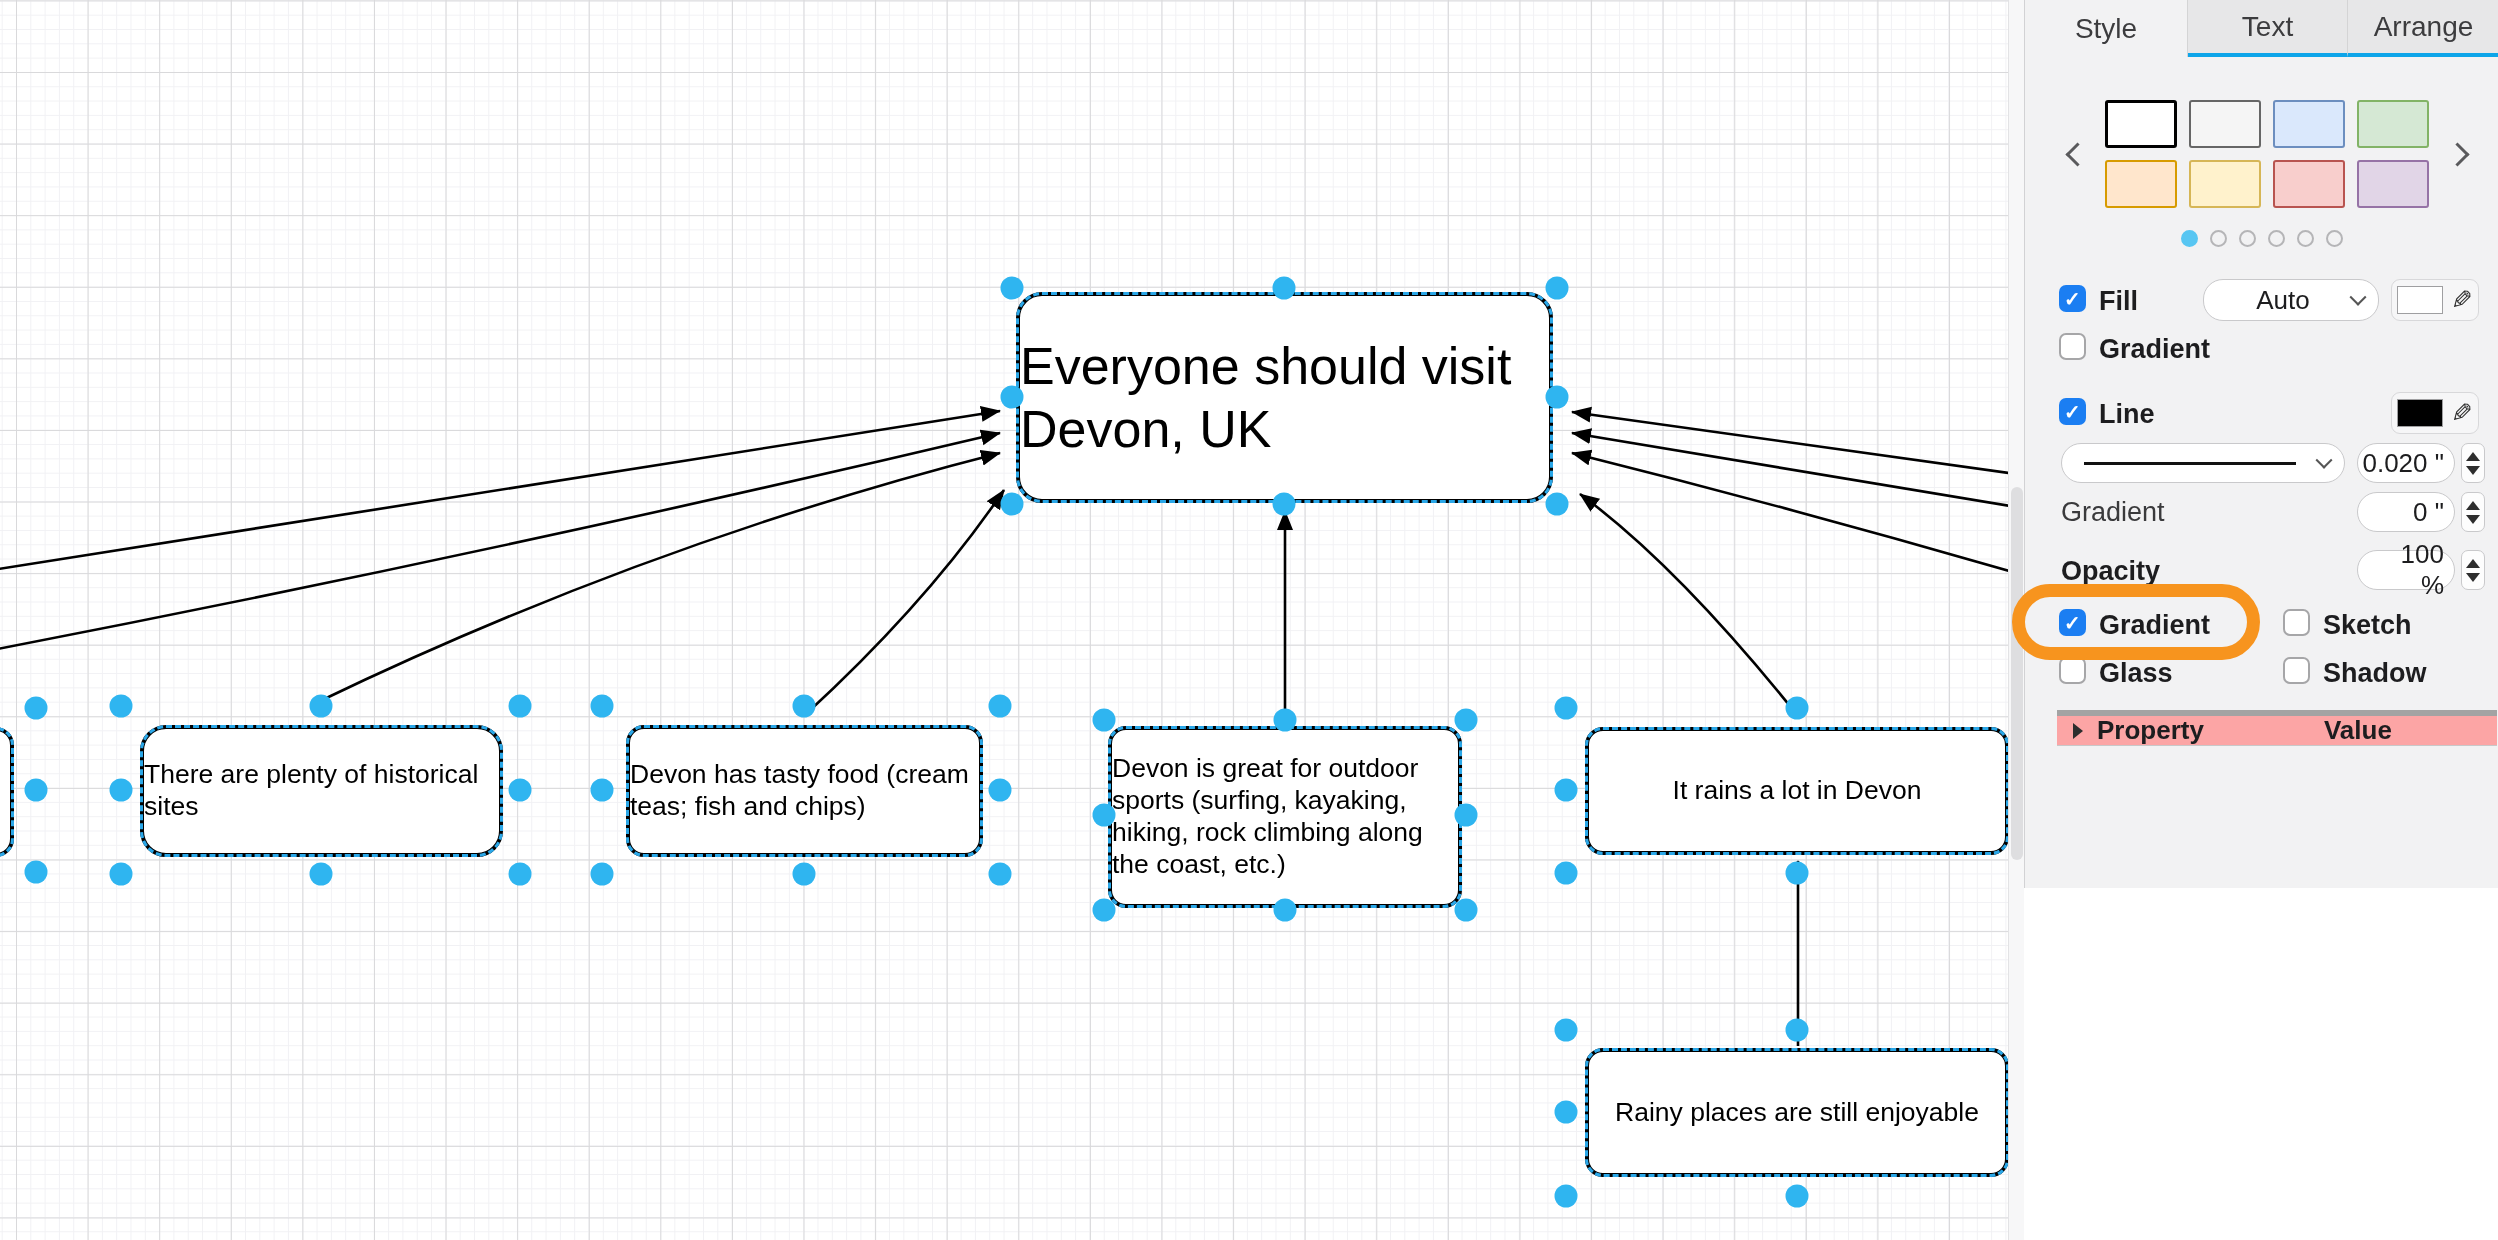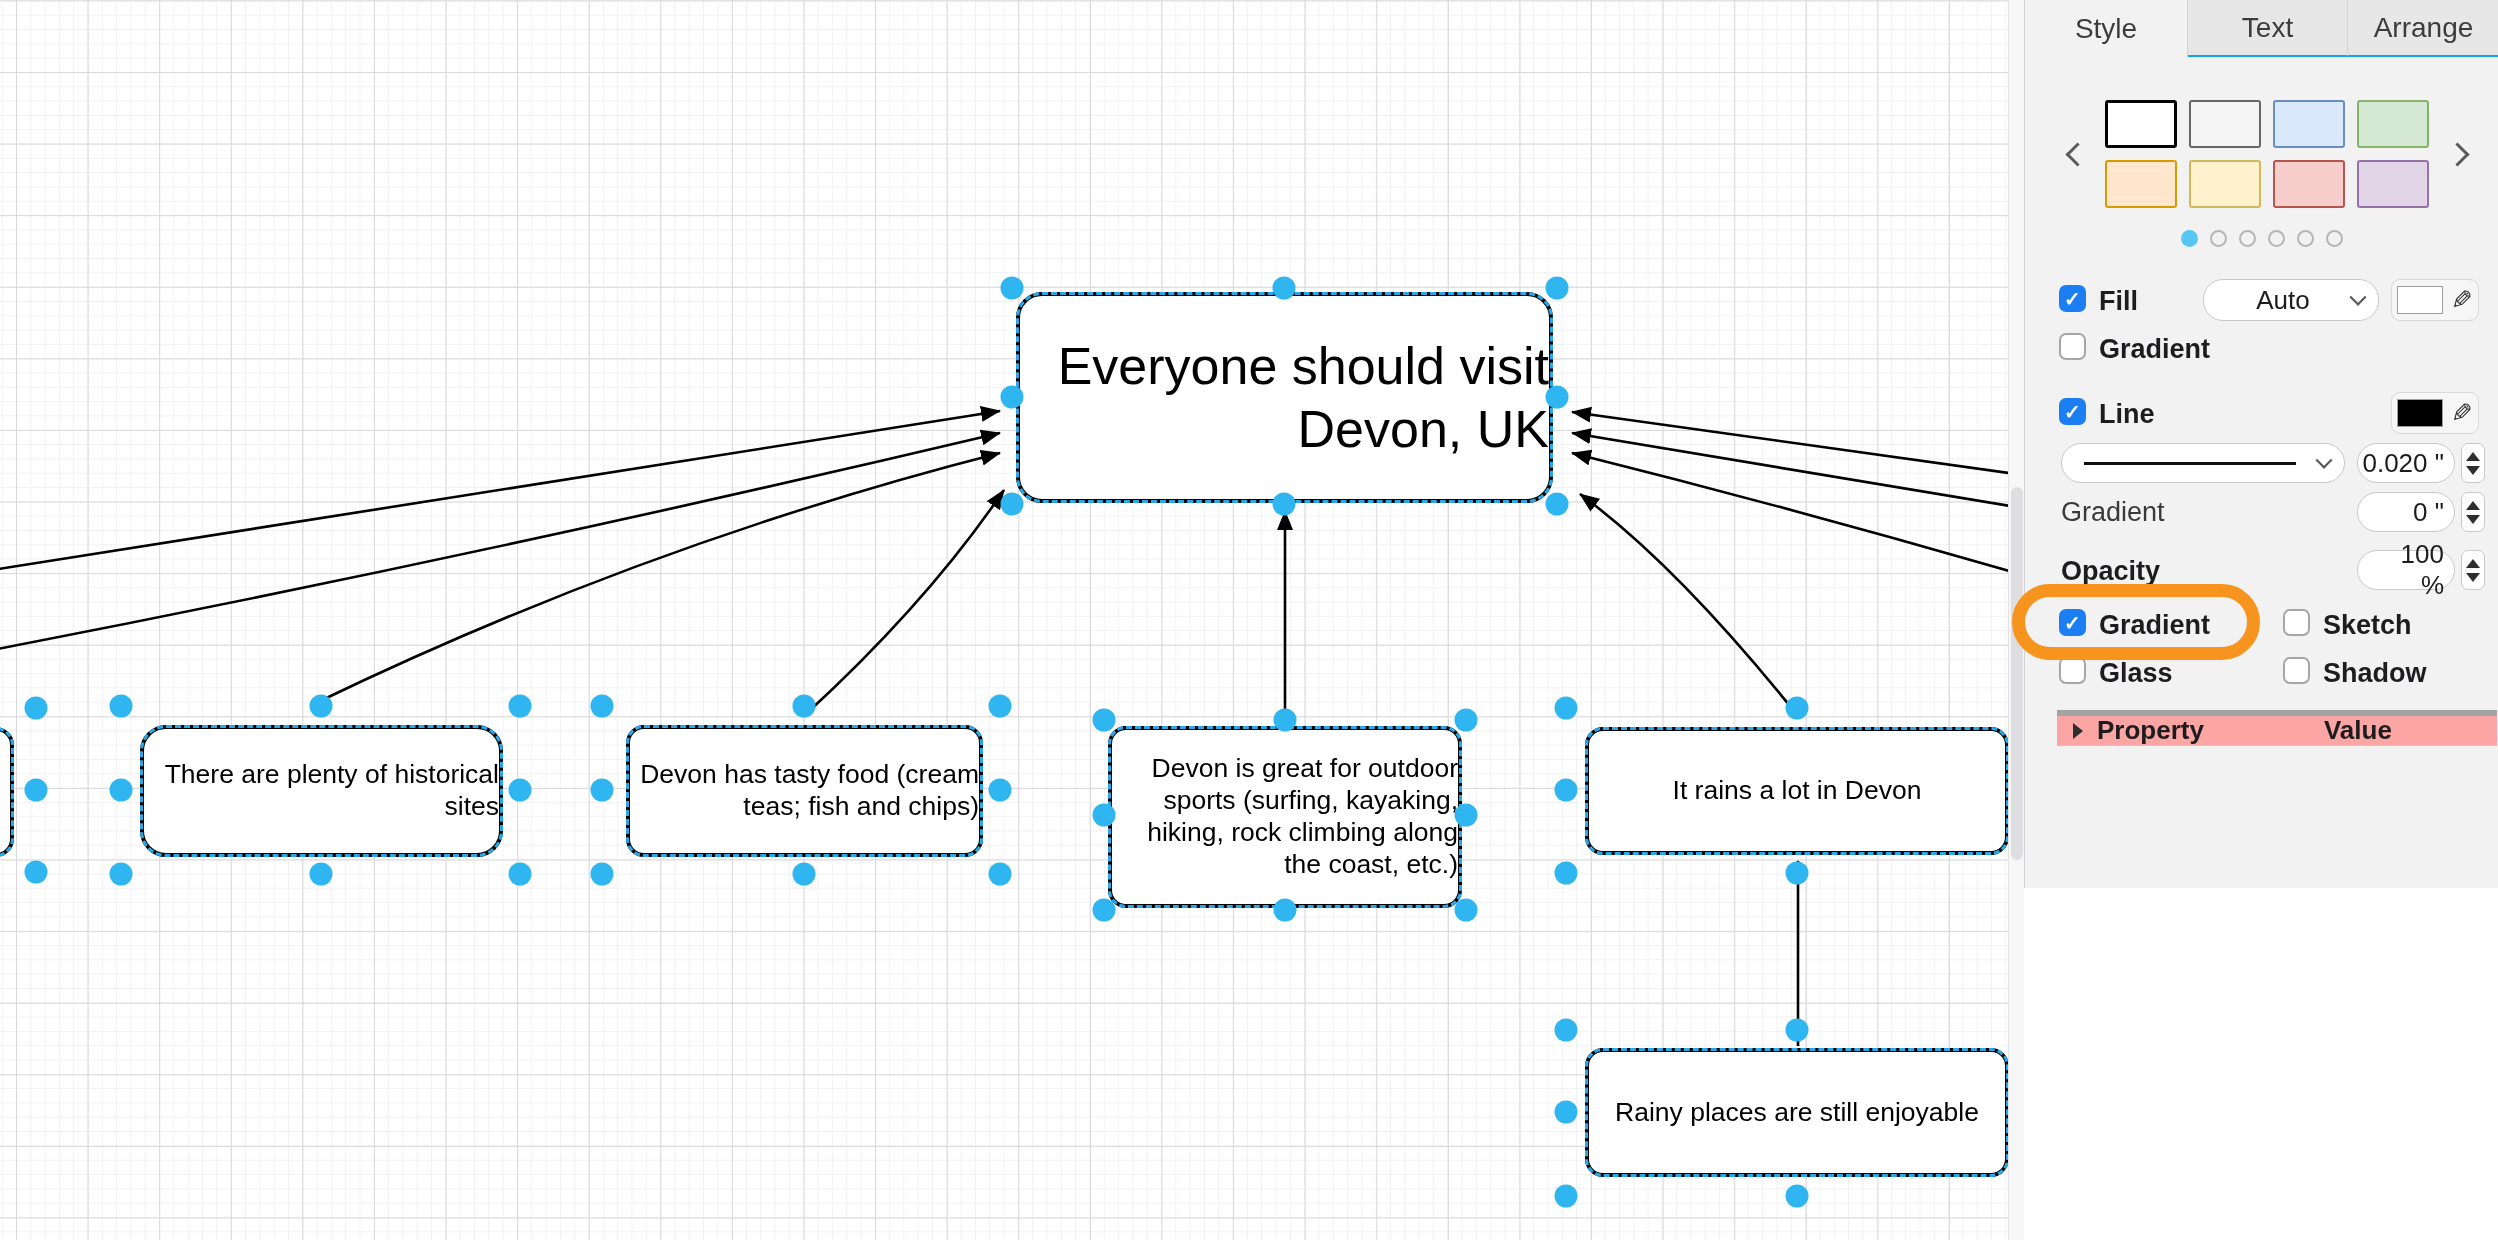--- a/index.html
+++ b/index.html
@@ -11,21 +11,21 @@
     background-color:#ffffff;
     background-image:
       linear-gradient(to right,#d9d9db 1px,transparent 1px),
       linear-gradient(to bottom,#d9d9db 1px,transparent 1px),
       linear-gradient(to right,#f1f1f4 1px,transparent 1px),
       linear-gradient(to bottom,#f1f1f4 1px,transparent 1px);
     background-size:71.6px 71.6px,71.6px 71.6px,14.32px 14.32px,14.32px 14.32px;
     background-position:16px 0.4px; }
   #edges { position:absolute; left:0; top:0; z-index:1; }
   .node { position:absolute; z-index:10; background:#fff; border:4px solid #000;
-    display:flex; align-items:center; justify-content:center; text-align:right;
+    display:flex; align-items:center; justify-content:center; text-align:left;
     color:#000; line-height:1.2; }
   .node::before { content:""; position:absolute; inset:-4px; border:3px dashed #2aa7e8;
     border-radius:inherit; pointer-events:none; }
   #node-central   { left:1016px; top:292px;  width:537px; height:211px; border-radius:26px; font-size:52px; }
   #node-edge-left { left:-300px; top:727px;  width:314px; height:130px; border-radius:18px; font-size:26px; }
   #node-historical{ left:140px;  top:725px;  width:363px; height:132px; border-radius:26px; font-size:26.5px; }
   #node-tasty     { left:626px;  top:725px;  width:357px; height:132px; border-radius:18px; font-size:26.5px; }
   #node-outdoor   { left:1108px; top:726px;  width:354px; height:182px; border-radius:18px; font-size:26.5px; }
   #node-rain      { left:1585px; top:727px;  width:424px; height:128px; border-radius:18px; font-size:26.5px; }
   #node-rainy     { left:1585px; top:1048px; width:424px; height:129px; border-radius:18px; font-size:26.5px; }
@@ -37,21 +37,21 @@
     background:#f7f7f8; border-left:1px solid #e3e3e5; }
   #scroll-thumb { position:absolute; left:2px; top:487px; width:12px; height:373px;
     border-radius:6px; background:#dedee0; }
 
   
   #sidebar { position:absolute; left:2024px; top:0; width:474px; height:888px;
     background:#f2f2f3; border-left:1px solid #d2d2d4; color:#1d1d1f; }
   #tabbar { position:absolute; left:0; top:0; width:474px; height:57px; display:flex; }
   .tab { height:57px; display:flex; align-items:center; justify-content:center;
     font-size:28px; color:#3c3c3e; background:#e7e7e8;
-    border-bottom:2px solid #0ea5e9; border-right:1px solid #d4d4d5; }
+    border-bottom:4px solid #0ea5e9; border-right:1px solid #d4d4d5; }
   .tab.active { background:#f2f2f3; border-bottom:none; }
   #tab-style{ width:163px; } #tab-text{ width:160px; } #tab-arrange{ width:151px; border-right:none; }
 
   #swatches { position:absolute; left:0; top:0; }
   .swatch { position:absolute; width:72px; height:48px; border-radius:3px; }
   .chev { position:absolute; width:17px; height:17px; border-left:3.5px solid #5a5a5c;
     border-bottom:3.5px solid #5a5a5c; }
   #chev-left  { left:44px;  top:146px; transform:rotate(45deg); }
   #chev-right { left:424px; top:146px; transform:rotate(225deg); }
   .dot { position:absolute; top:230px; width:17px; height:17px; border-radius:50%;

